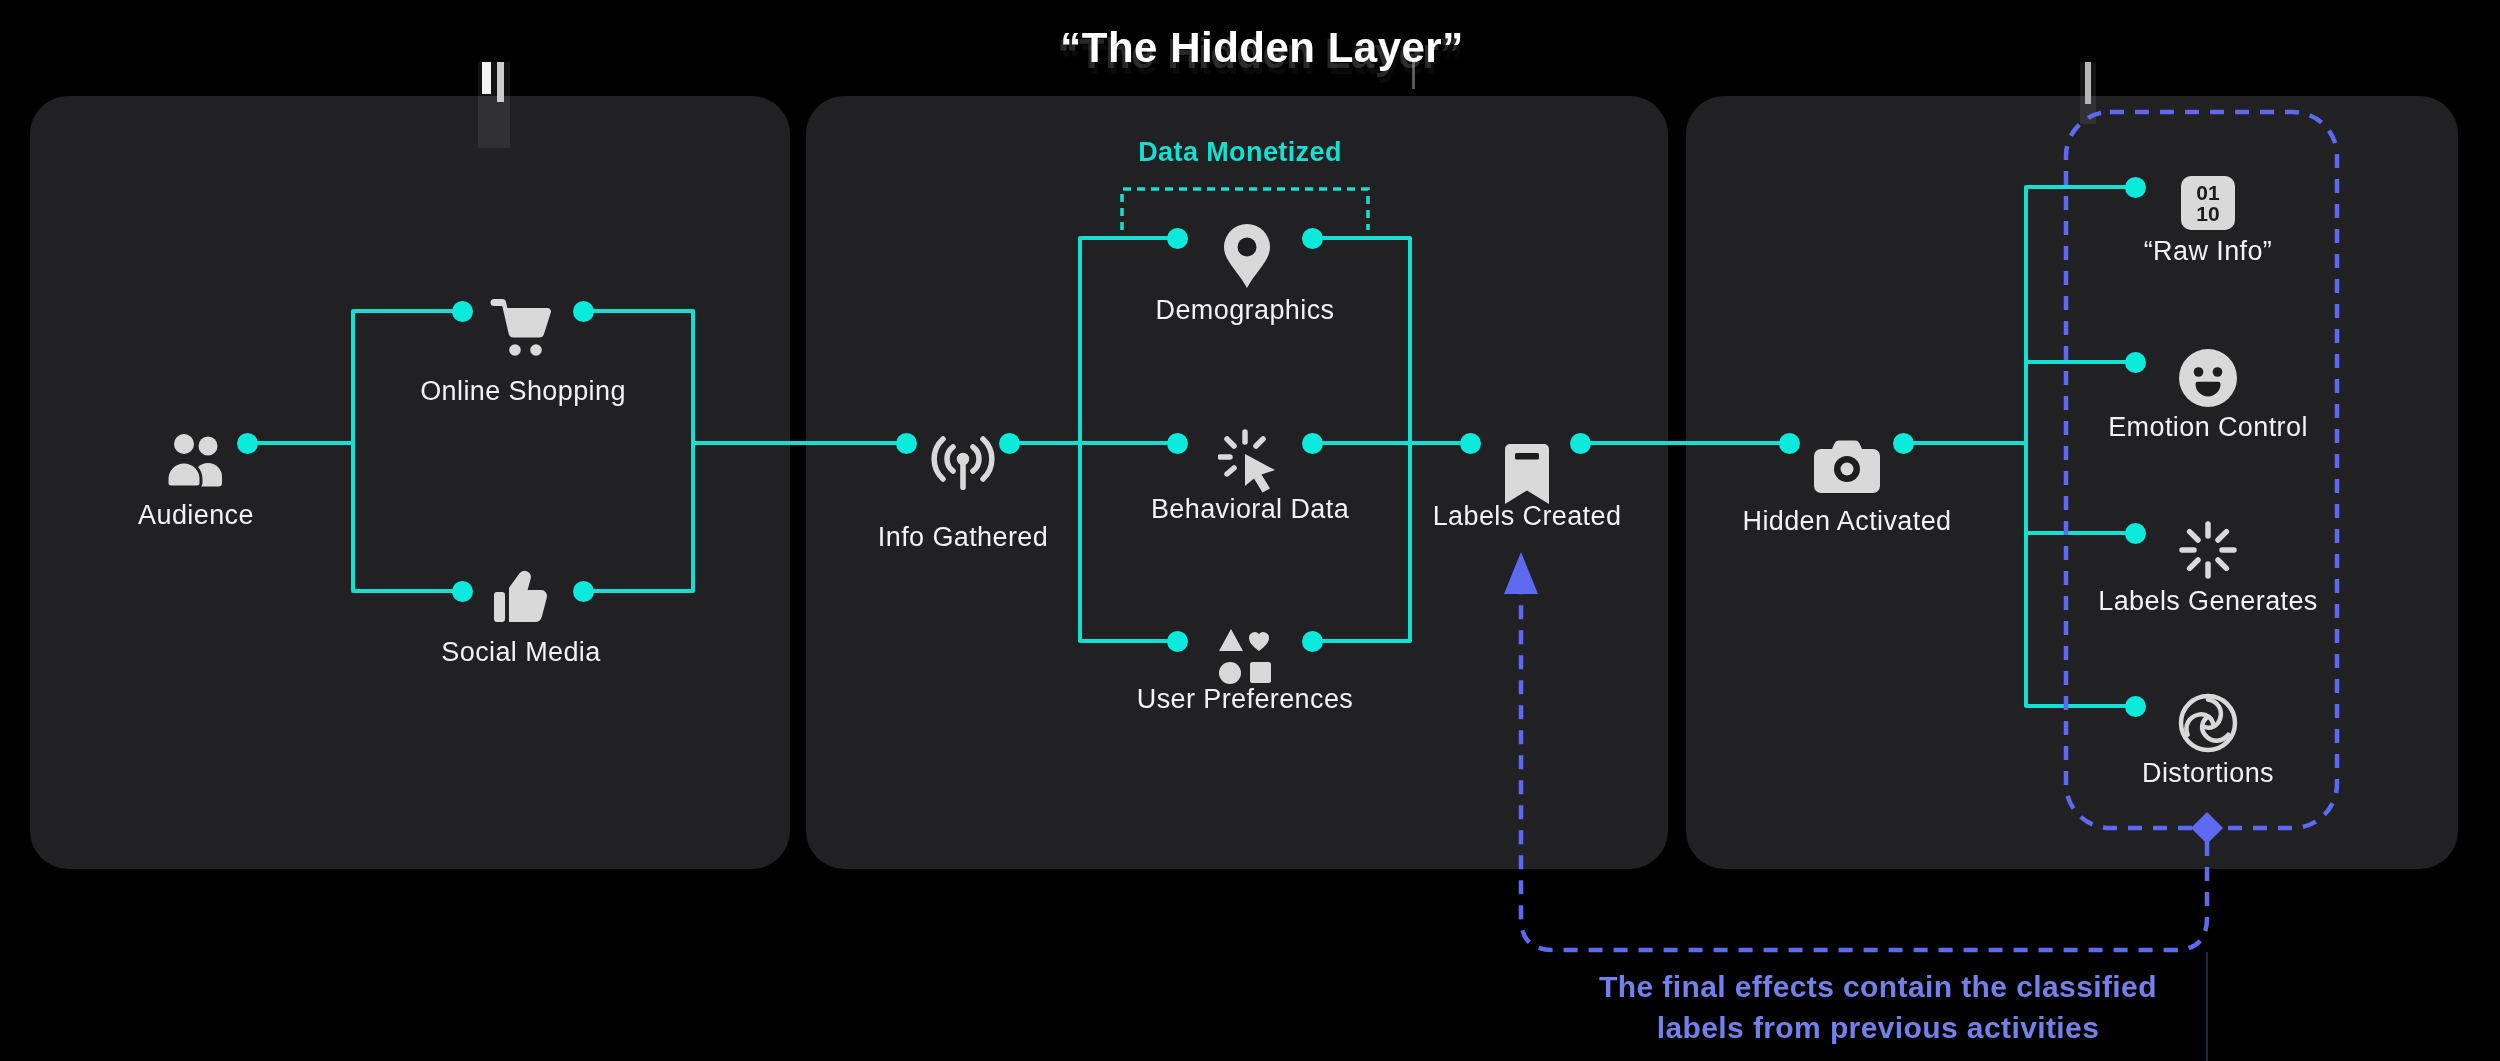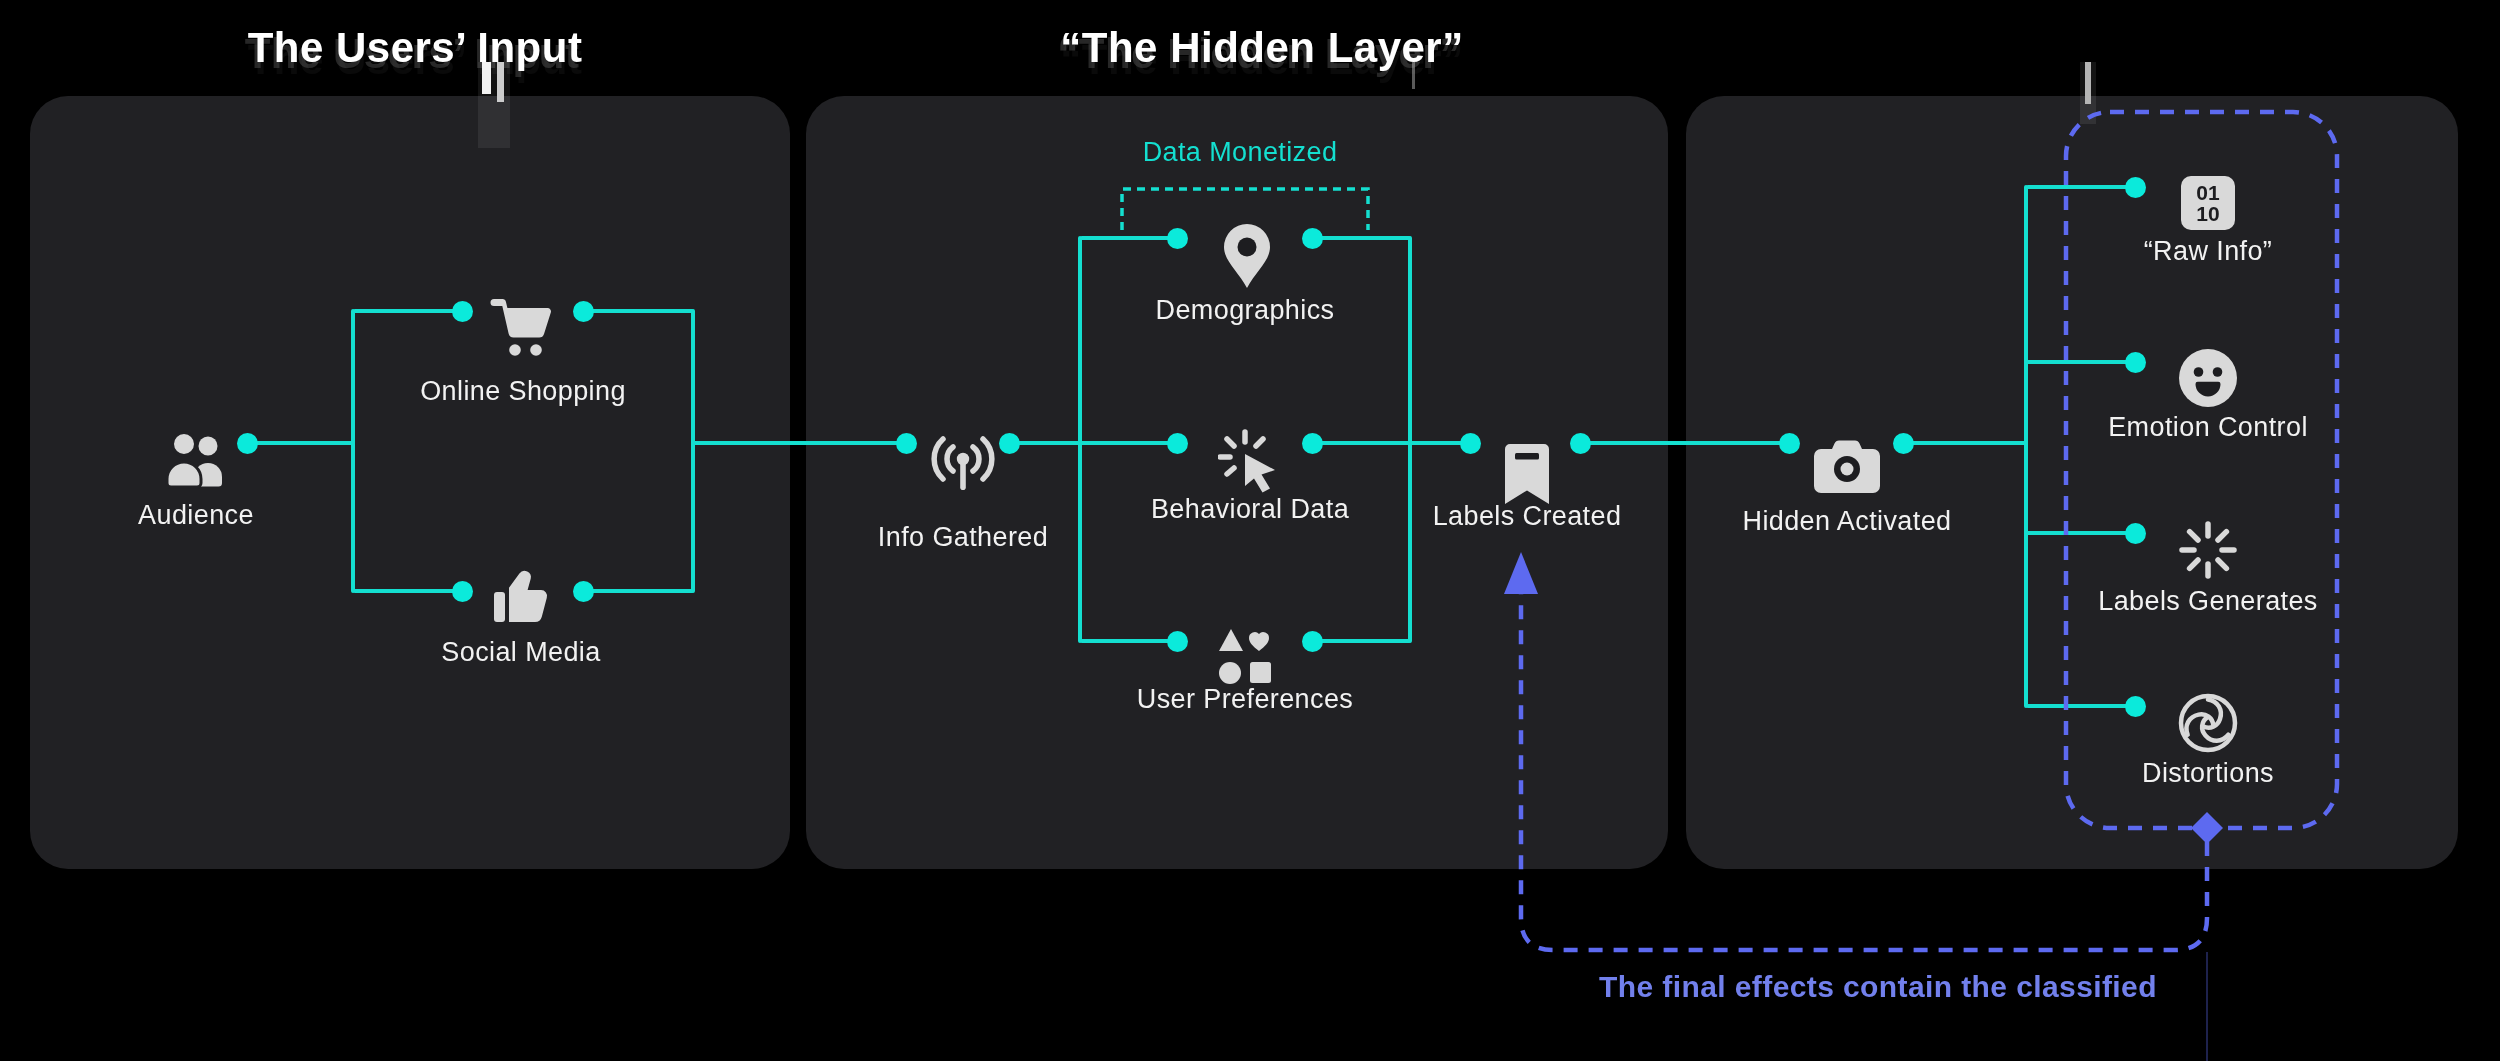--- a/index.html
+++ b/index.html
@@ -19,21 +19,21 @@
   .vl{position:absolute;width:4px;background:var(--teal);border-radius:2px;}
   .dot{position:absolute;width:21px;height:21px;margin:-10.5px 0 0 -10.5px;border-radius:50%;background:var(--dot);}
   
   .ic{position:absolute;transform:translate(-50%,-50%);line-height:0;margin-top:16px;}
   .nlabel{
     position:absolute;transform:translate(-50%,-50%);white-space:nowrap;
     font-size:27px;font-weight:500;color:var(--textlight);letter-spacing:.4px;
   }
   .badge{
     position:absolute;transform:translate(-50%,-50%);white-space:nowrap;
-    font-size:27px;font-weight:400;color:var(--teal);letter-spacing:.4px;
+    font-size:27px;font-weight:700;color:var(--teal);letter-spacing:.4px;
   }
   .caption{
     position:absolute;left:1878px;top:966px;transform:translateX(-50%);
     text-align:center;font-size:30px;line-height:41px;font-weight:700;
     color:var(--captionpurple);letter-spacing:.4px;white-space:nowrap;
   }
   
   .f-l{fill:var(--iconlight);}
   .f-d{fill:var(--icondark);}
   .s-l{stroke:var(--iconlight);fill:none;}
@@ -46,21 +46,20 @@
 </style>
 </head>
 <body>
 
 <div id="canvas" style="--bg: #000000; --panel: #212124; --teal: #14dfd0; --dot: #0beadb; --purple: #5d6af0; --captionpurple: #7280ec; --iconlight: #d9d9d9; --icondark: #1d1d20; --textlight: #f2f2f2;">
 
   <div class="panel" style="left:30px;width:760px"></div>
   <div class="panel" style="left:806px;width:862px"></div>
   <div class="panel" style="left:1686px;width:772px"></div>
 
-  <div class="title" style="left:415px">The Users’ Input</div>
   <div class="title" style="left:1262px">“The Hidden Layer”</div>
 
   <div class="drip" style="left:478px;top:62px;width:32px;height:86px;background:rgba(255,255,255,.07)"></div>
   <div class="drip" style="left:482px;top:62px;width:9px;height:32px;background:#f2f2f2"></div>
   <div class="drip" style="left:497px;top:62px;width:7px;height:40px;background:#cccccc"></div>
   <div class="drip" style="left:1412px;top:62px;width:3px;height:27px;background:rgba(200,200,200,.45)"></div>
   <div class="drip" style="left:2080px;top:62px;width:16px;height:62px;background:rgba(255,255,255,.08)"></div>
   <div class="drip" style="left:2085px;top:62px;width:6px;height:42px;background:#b5b5b5"></div>
 
   <div class="hl" style="left:247px;top:441px;width:108px"></div>
@@ -240,15 +239,16 @@
   <div class="nlabel" style="left:1245px;top:699px">User Preferences</div>
   <div class="nlabel" style="left:1527px;top:516px">Labels Created</div>
   <div class="nlabel" style="left:1847px;top:521px">Hidden Activated</div>
   <div class="nlabel" style="left:2208px;top:251px">“Raw Info”</div>
   <div class="nlabel" style="left:2208px;top:427px">Emotion Control</div>
   <div class="nlabel" style="left:2208px;top:601px">Labels Generates</div>
   <div class="nlabel" style="left:2208px;top:773px">Distortions</div>
 
   <div class="caption">
     <div>The final effects contain the classified</div>
+    <div>labels from previous activities</div>
   </div>
 
 </div>
 
 </body></html>

